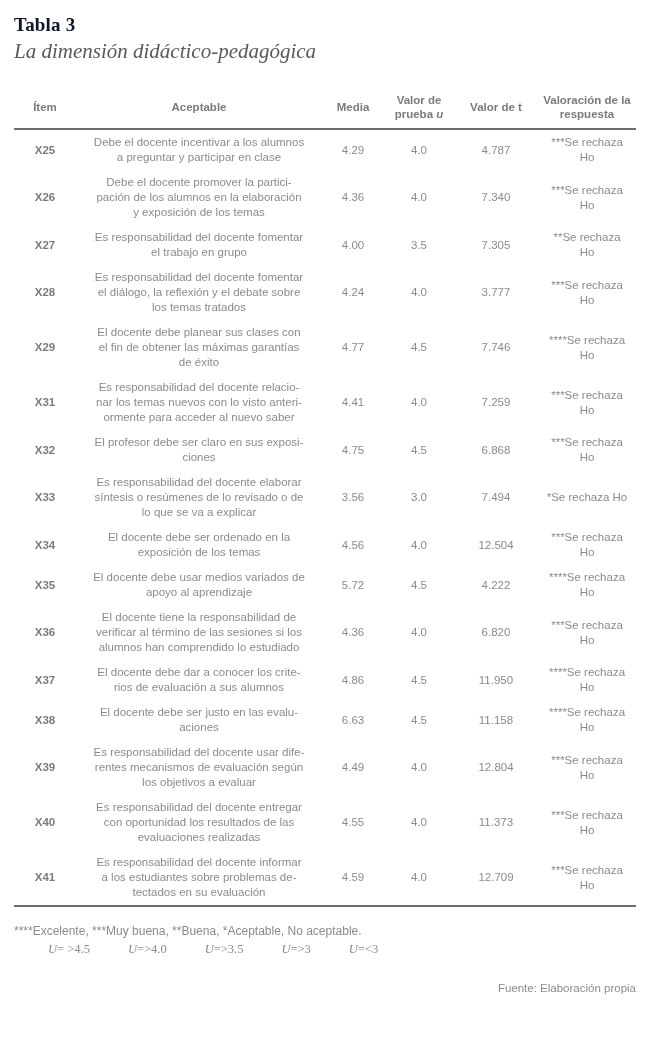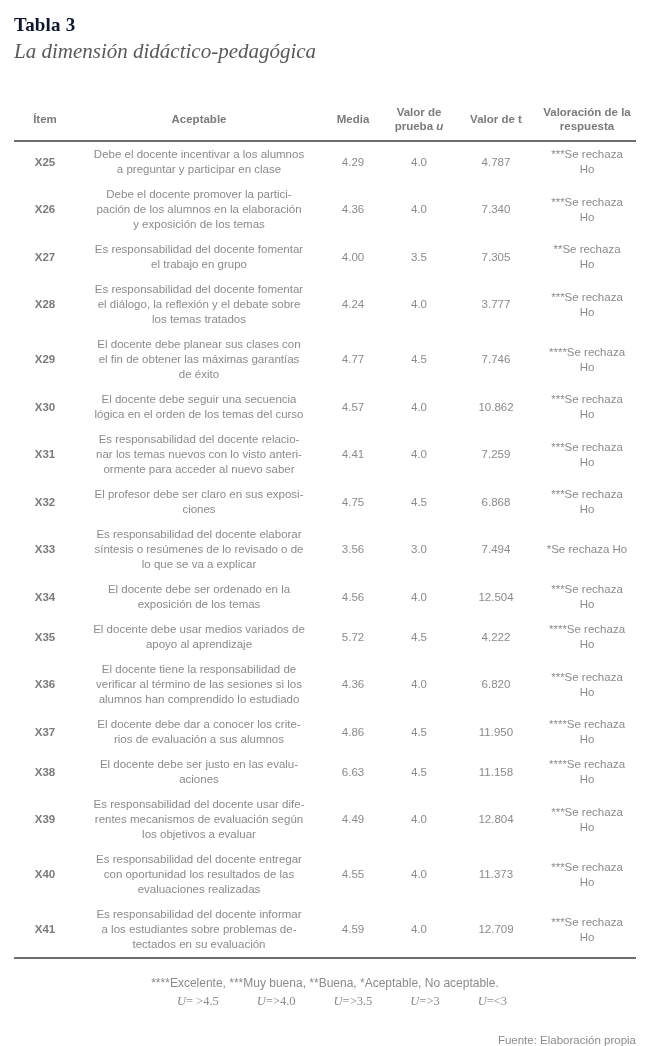--- a/index.html
+++ b/index.html
@@ -24,21 +24,21 @@
     font-style: italic;
     font-size: 21px;
     color: #595959;
     margin-top: 3px;
   }
 
   table.data {
     border-collapse: collapse;
     table-layout: fixed;
     width: 622px;
-    margin-top: 38px;
+    margin-top: 26px;
     font-size: 11.5px;
   }
   col.c-item { width: 62px; }
   col.c-pregunta { width: 246px; }
   col.c-media { width: 62px; }
   col.c-prueba { width: 70px; }
   col.c-t { width: 84px; }
   col.c-valoracion { width: 98px; }
 
   thead th {
@@ -60,30 +60,28 @@
     white-space: pre-line;
     color: #8b8b8b;
   }
   tbody tr:last-child td { border-bottom: 2px solid #6e6e6e; }
   td.item { font-weight: bold; color: #7b7b7b; }
 
   .footnote-legend {
     margin-top: 17px;
     font-size: 12px;
     color: #8b8b8b;
-    text-align: center;
   }
   .footnote-scale {
     display: flex;
     gap: 38px;
     margin: 4px 0 0 34px;
     font-family: "Liberation Serif", serif;
     font-size: 12.5px;
     color: #8b8b8b;
-    justify-content: center;
   }
   .footnote-scale .u { font-style: italic; }
 
   .source-line {
     text-align: right;
     margin-top: 25px;
     font-size: 11.5px;
     color: #8b8b8b;
   }
 </style>
@@ -166,30 +164,20 @@
       <td>El docente debe planear sus clases con
 el fin de obtener las máximas garantías
 de éxito</td>
       <td>4.77</td>
       <td>4.5</td>
       <td>7.746</td>
       <td>****Se rechaza
 Ho</td>
     </tr>
 
-    <tr>
-      <td class="item">X30</td>
-      <td>El docente debe seguir una secuencia
-lógica en el orden de los temas del curso</td>
-      <td>4.57</td>
-      <td>4.0</td>
-      <td>10.862</td>
-      <td>***Se rechaza
-Ho</td>
-    </tr>
 
     <tr>
       <td class="item">X31</td>
       <td>Es responsabilidad del docente relacio-
 nar los temas nuevos con lo visto anteri-
 ormente para acceder al nuevo saber</td>
       <td>4.41</td>
       <td>4.0</td>
       <td>7.259</td>
       <td>***Se rechaza

